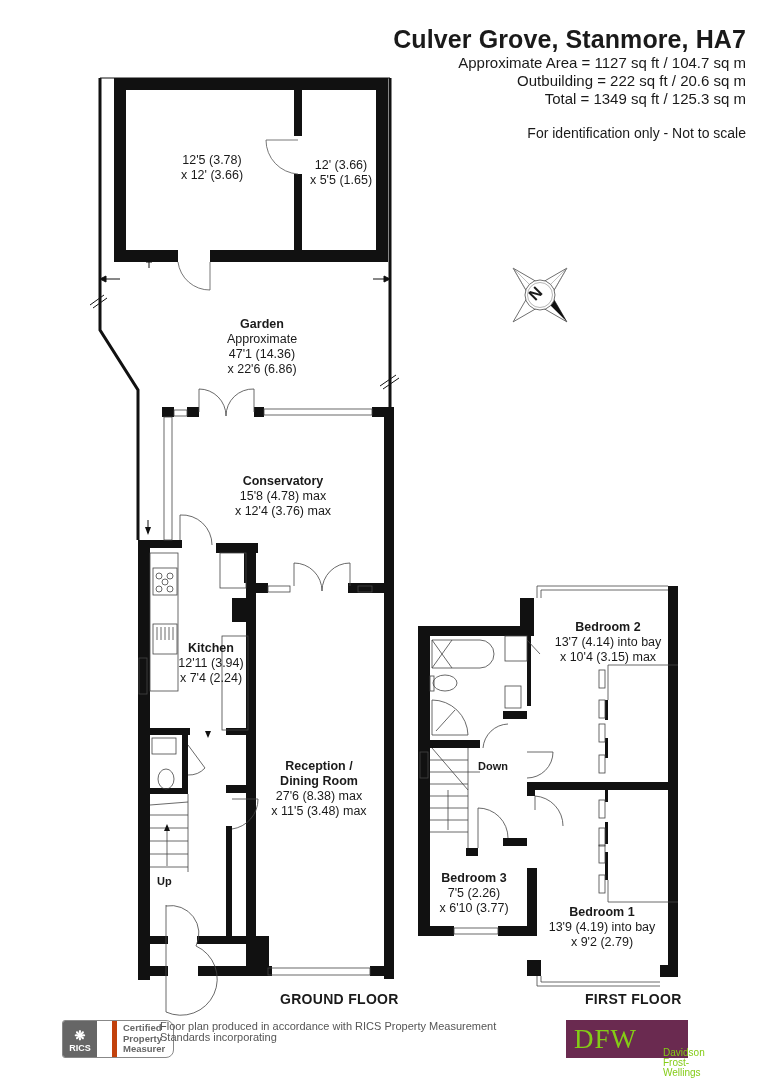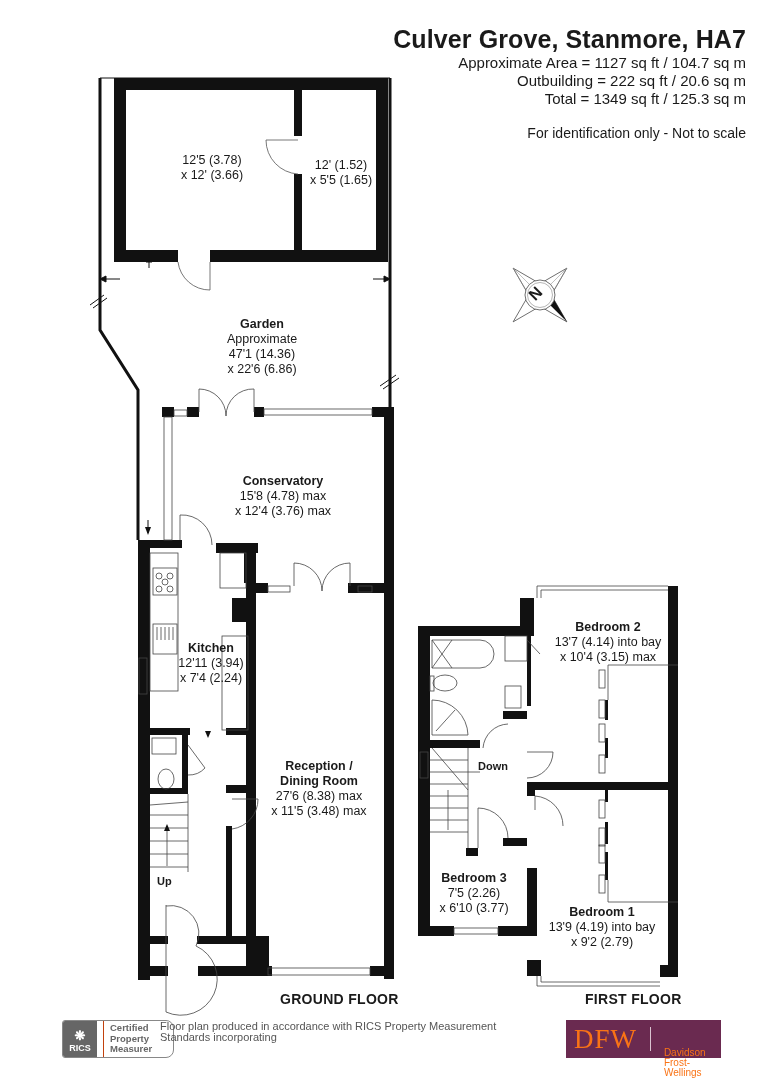--- a/index.html
+++ b/index.html
@@ -10,22 +10,22 @@
   .disclaimer { font-size: 14px; line-height: 16px; margin-top: 17px; }
   svg.plan { position: absolute; left: 0; top: 0; }
   .lbl { position: absolute; text-align: center; font-size: 12.5px; line-height: 15px; white-space: nowrap; transform: translateX(-50%); }
   .lbl .nm { font-weight: bold; display: block; }
   .lbl span { display: block; }
   .floor-label { position: absolute; font-weight: bold; font-size: 14px; letter-spacing: 0.3px; }
   .small-lbl { position: absolute; font-size: 11px; font-weight: bold; }
   .footer-text { position: absolute; left: 160px; top: 1021px; font-size: 11px; line-height: 11px; color: #555; width: 384px; }
   .rics { position: absolute; left: 62px; top: 1020px; height: 36px; width: 110px; display: flex; border: 1px solid #888; border-radius: 3px 8px 8px 3px; overflow: hidden; }
   .rics .left { width: 34px; background: #666; color: #fff; font-size: 9px; font-weight: bold; display: flex; flex-direction: column; align-items: center; justify-content: flex-end; padding-bottom: 4px; }
-  .rics .right { flex: 1; font-size: 9.5px; font-weight: bold; color: #666; padding: 2px 0 0 6px; line-height: 10.5px; border-left: 1px solid #c2410c; margin-left: 6px; }
-  .dfw { position: absolute; left: 566px; top: 1020px; width: 155px; height: 38px; background: #6a2a50; color: #f97316; display: flex; align-items: center; gap: 8px; }
+  .rics .right { flex: 1; font-size: 9.5px; font-weight: bold; color: #666; padding: 2px 0 0 6px; line-height: 10.5px; border-left: 5px solid #c2410c; margin-left: 15px; }
+  .dfw { position: absolute; left: 566px; top: 1020px; width: 122px; height: 38px; background: #6a2a50; color: #84cc16; display: flex; align-items: center; gap: 8px; }
   .dfw .mono { font-family: "Liberation Serif", serif; font-size: 27px; letter-spacing: 1px; padding-left: 8px; width: 64px; }
   .dfw .sep { width: 1px; height: 24px; background: #d9c3d0; margin: 0 5px; }
   .dfw .nm { font-size: 10px; line-height: 10px; margin-top: 48px; }
 </style>
 </head>
 <body>
 
 <div class="header">
   <div class="title">Culver Grove, Stanmore, HA7</div>
   <div class="area-line">Approximate Area = 1127 sq ft / 104.7 sq m</div>
@@ -263,21 +263,21 @@
   </g>
 </svg>
 
 <div class="small-lbl" style="left:530px;top:285px;font-size:16px;transform:rotate(-45deg);">N</div>
 
 <div class="lbl" style="left:212px;top:153px;">
   <span>12'5 (3.78)</span>
   <span>x 12' (3.66)</span>
 </div>
 <div class="lbl" style="left:341px;top:158px;">
-  <span>12' (1.52)</span>
+  <span>12' (3.66)</span>
   <span>x 5'5 (1.65)</span>
 </div>
 <div class="lbl" style="left:262px;top:317px;">
   <span class="nm">Garden</span>
   <span>Approximate</span>
   <span>47'1 (14.36)</span>
   <span>x 22'6 (6.86)</span>
 </div>
 <div class="lbl" style="left:283px;top:474px;">
   <span class="nm">Conservatory</span>

